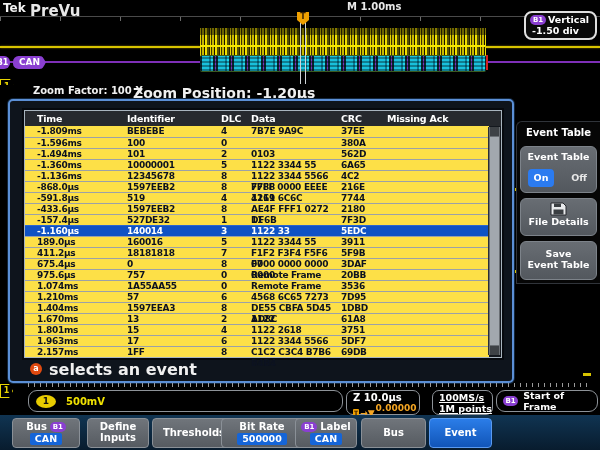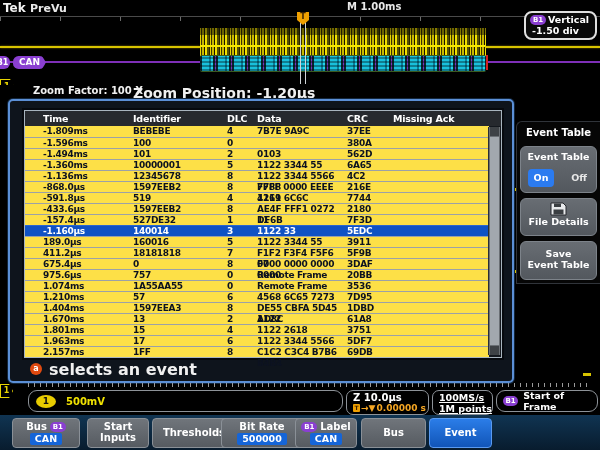--- a/index.html
+++ b/index.html
@@ -2,21 +2,21 @@
 <html><head>
 <meta charset="utf-8">
 <style>
   html,body{margin:0;padding:0;background:#222;}
   #screen{position:relative;width:600px;height:450px;background:#000;overflow:hidden;
           font-family:"DejaVu Sans",sans-serif;color:#fff;}
   .abs{position:absolute;}
 
   
   #tek-logo{left:3px;top:1px;font-size:12px;font-weight:bold;color:#f2f2f2;}
-  #acq-mode{left:30px;top:2px;font-size:11px;font-weight:bold;color:#e8e8e8;}
+  #acq-mode{left:30px;top:2px;font-size:15px;font-weight:bold;color:#e8e8e8;}
   #timebase{left:347px;top:1px;font-size:10px;font-weight:bold;color:#e8e8e8;}
 
   
   #wave{left:0;top:16px;width:600px;height:70px;background:#000;
         border-top:1px solid #4a4a4a;}
   #wave .gridticks{left:0;top:0;width:600px;height:4px;
         background:repeating-linear-gradient(90deg,#6a6a6a 0 1px,transparent 1px 60px);}
   .ch1-line{top:29px;height:2px;background:#d8c400;box-shadow:0 0 2px #887800;}
   #ch1-line-left{left:0;width:200px;}
   #ch1-line-right{left:486px;width:114px;}
@@ -58,21 +58,21 @@
   #zoombar{left:0;top:85px;width:600px;height:13px;background:#000;}
   #zoom-factor{left:33px;top:0;font-size:10px;font-weight:bold;color:#f0f0f0;}
   #zoom-pos{left:133px;top:0;font-size:14px;font-weight:bold;color:#f0f0f0;}
 
   
   #dialog{left:8px;top:99px;width:506px;height:284px;background:#0e141c;
       border:2px solid #5b8fd6;border-radius:5px;box-shadow:0 0 0 1px #12263c;box-sizing:border-box;}
   #tablewrap{left:14px;top:9px;width:478px;height:248px;background:#14181e;
       border:1px solid #a8b4be;box-shadow:0 0 0 2px #06090e;box-sizing:border-box;}
   .etgrid{display:grid;grid-template-columns:90px 94px 30px 90px 46px 1fr;
-      padding-left:18px;box-sizing:border-box;}
+      padding-left:12px;box-sizing:border-box;}
   #et-header{height:15px;line-height:15px;background:#26292e;color:#fff;
       font-size:9.5px;font-weight:bold;letter-spacing:-0.2px;}
   #et-body{position:absolute;left:0;top:15px;width:464px;}
   .et-row{height:11px;line-height:11px;background:#fde047;border-top:1px solid #9ba1a7;
       color:#0c1220;font-size:9px;font-weight:bold;letter-spacing:-0.3px;box-sizing:border-box;}
   .et-row:first-child{border-top:none;height:11px;}
   .et-row.sel{background:#0f52c4;border-top-color:#2a66d0;color:#fff;}
   #et-scroll{position:absolute;right:1px;top:16px;bottom:2px;width:11px;background:#6a6f74;
       border-left:1px solid #2a2e33;}
   #et-scroll .cap{position:absolute;left:1px;right:1px;height:9px;background:#3e4246;}
@@ -106,21 +106,21 @@
   #marker-bl{left:0;top:384px;width:11px;height:12px;border:1px solid #e8d400;background:#000;
       color:#e8d400;font-size:8px;font-weight:bold;text-align:center;line-height:11px;
       clip-path:polygon(0 0,70% 0,100% 50%,70% 100%,0 100%);}
   #edge-br{left:583px;top:373px;width:8px;height:3px;background:#d8c400;}
   .statbox{top:390px;height:22px;background:#000;border:1px solid #8d9298;border-radius:9px;
       box-sizing:border-box;display:flex;align-items:center;}
   #ch-box{left:28px;width:315px;gap:10px;padding-left:7px;}
   #ch-badge{width:20px;height:13px;border-radius:50%;background:#e8cc00;color:#111;
       font-size:9px;font-weight:bold;text-align:center;line-height:13px;}
   #ch-scale{color:#f0e202;font-size:10px;font-weight:bold;}
-  #z-box{left:346px;width:83px;height:25px;border-radius:7px;display:block;padding:1px 0 0 6px;}
+  #z-box{left:346px;width:74px;height:25px;border-radius:7px;display:block;padding:1px 0 0 6px;}
   #z-scale{font-size:10px;font-weight:bold;color:#fff;}
   #z-trig{font-size:9px;font-weight:bold;color:#f5a623;display:flex;align-items:center;gap:1px;}
   #z-trig .tflag{width:7px;height:8px;background:#f0a000;border-radius:1px;color:#3a2000;
       font-size:6px;line-height:8px;text-align:center;font-weight:bold;}
   #acq-box{left:432px;width:61px;height:25px;border-radius:7px;display:block;padding:1px 0 0 6px;}
   #acq-box div{font-size:9.5px;font-weight:bold;color:#fff;line-height:11px;text-decoration:underline;}
   #busev-box{left:496px;width:102px;height:22px;border-radius:9px;gap:5px;padding-left:6px;}
   #busev-box span.txt{font-size:9.5px;font-weight:bold;color:#fff;}
 
   
@@ -417,21 +417,21 @@
 
   <div class="abs" id="botmenu">
     <div class="menubtn two" style="left:12px;width:68px;">
       <div class="l1">
         <span>Bus</span>
         <span class="b1badge">B1</span>
       </div>
       <span class="chip">CAN</span>
     </div>
     <div class="menubtn two" style="left:87px;width:62px;">
-      <div class="l1">Start</div>
+      <div class="l1">Define</div>
       <div>Inputs</div>
     </div>
     <div class="menubtn single" style="left:152px;width:84px;">Thresholds</div>
     <div class="menubtn two" style="left:221px;width:82px;">
       <div class="l1">Bit Rate</div>
       <span class="chip">500000</span>
     </div>
     <div class="menubtn two" style="left:295px;width:62px;">
       <div class="l1">
         <span class="b1badge">B1</span>

